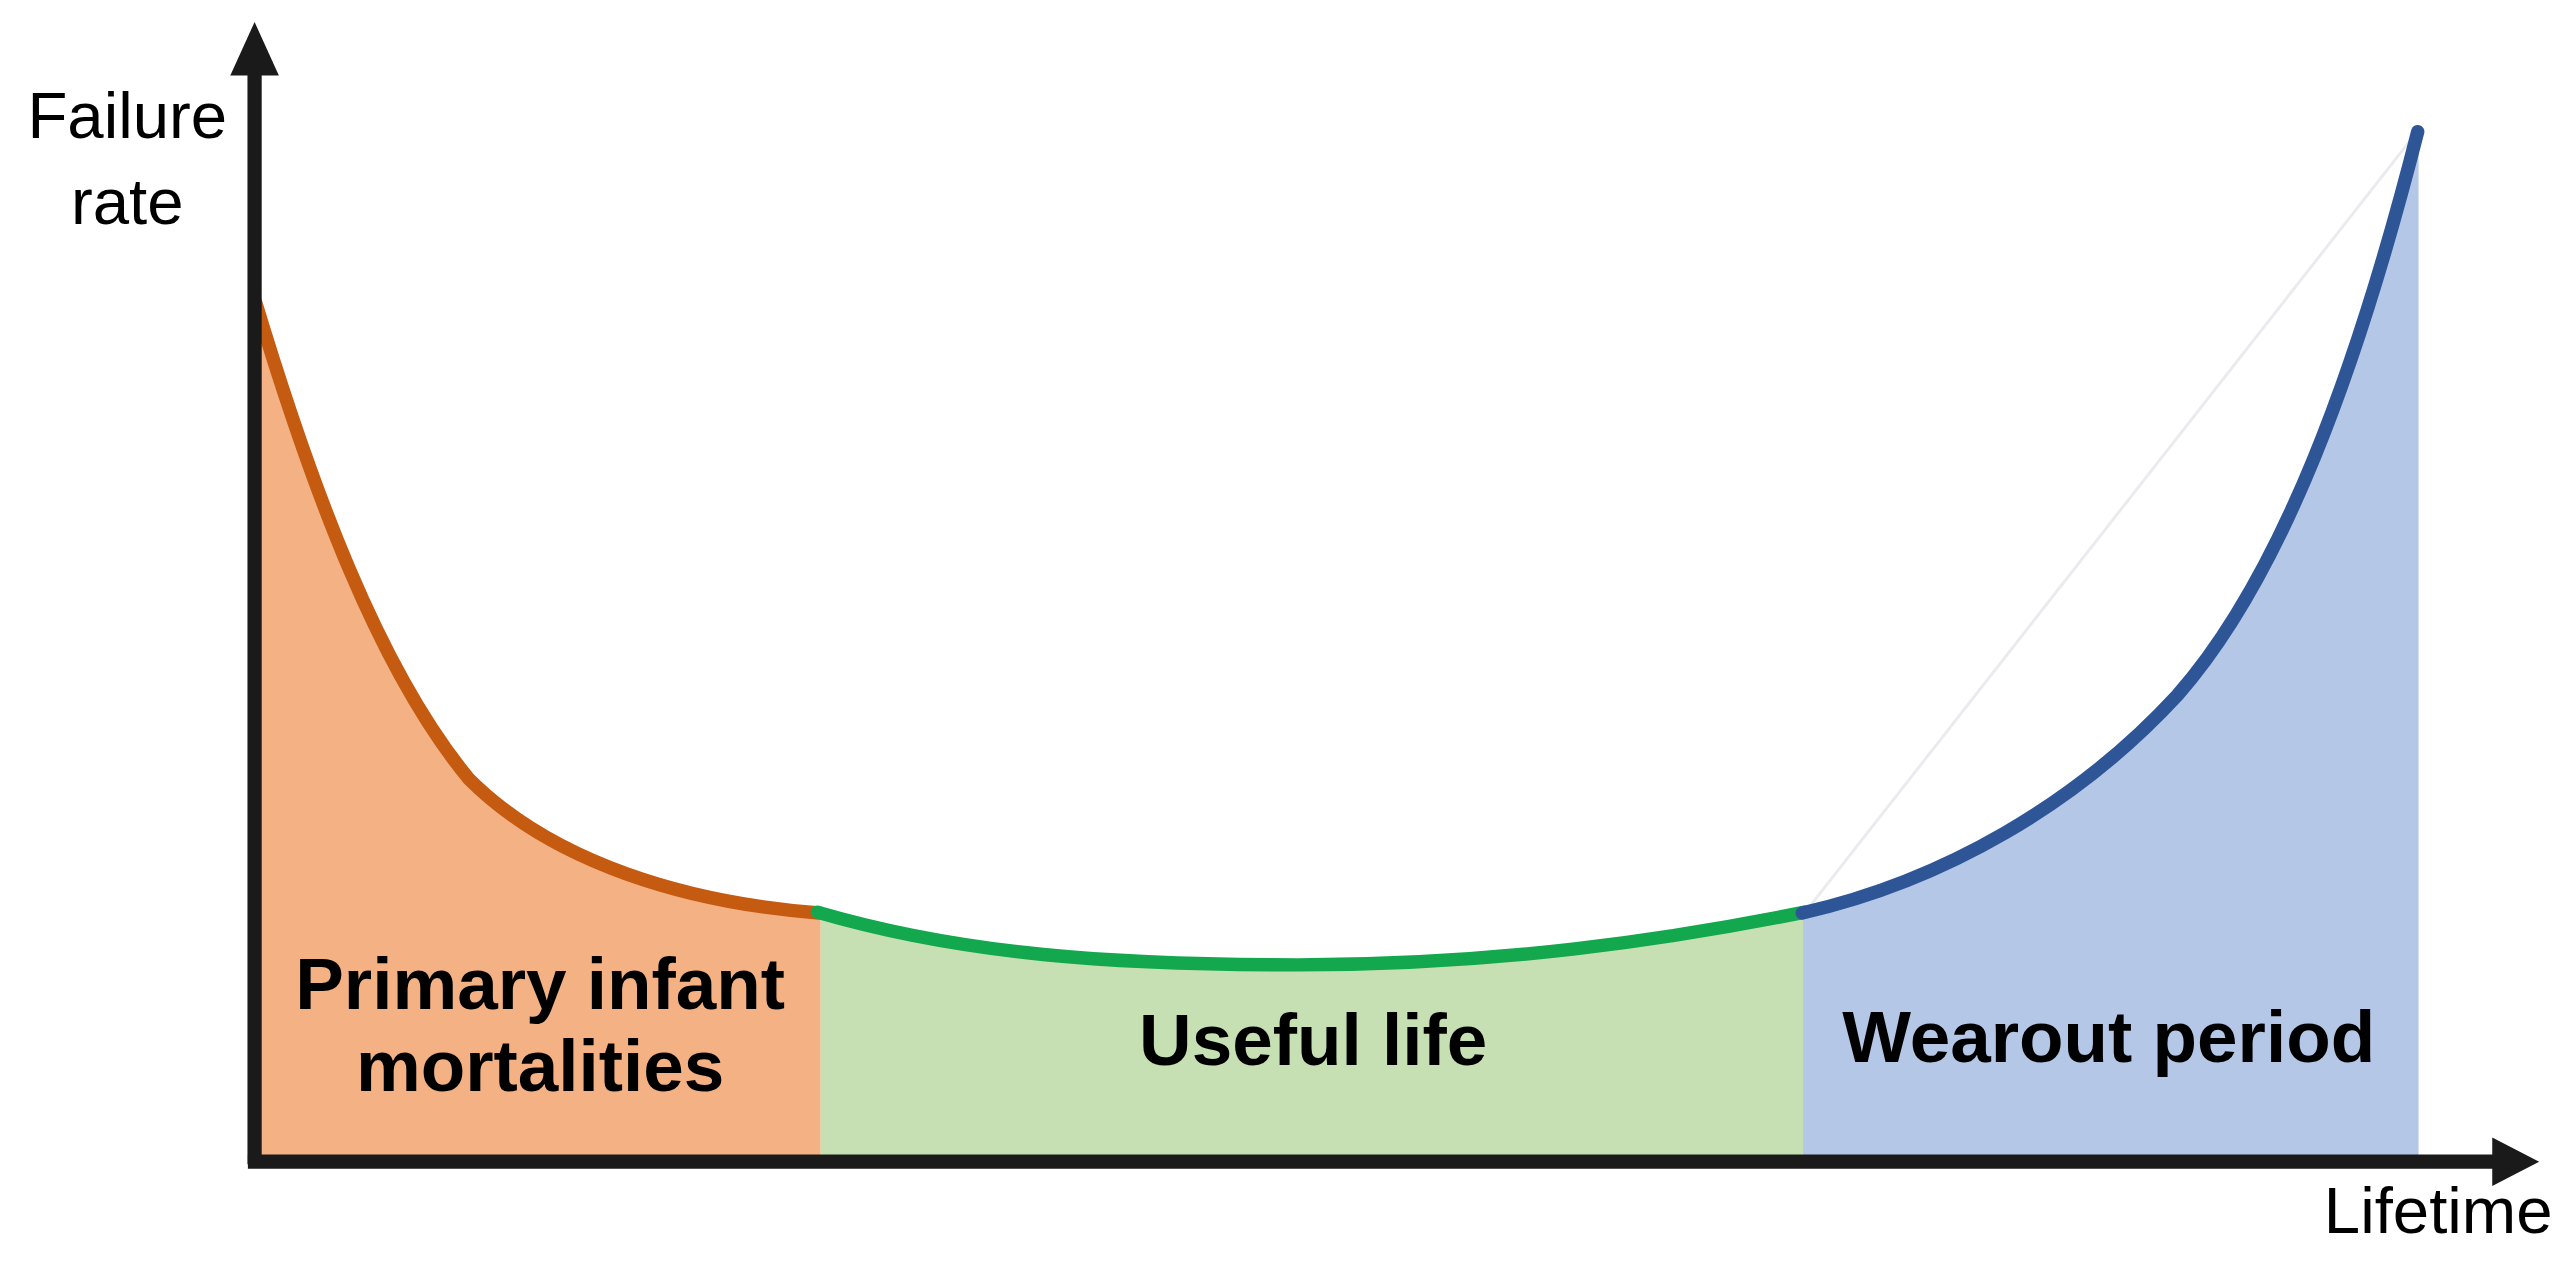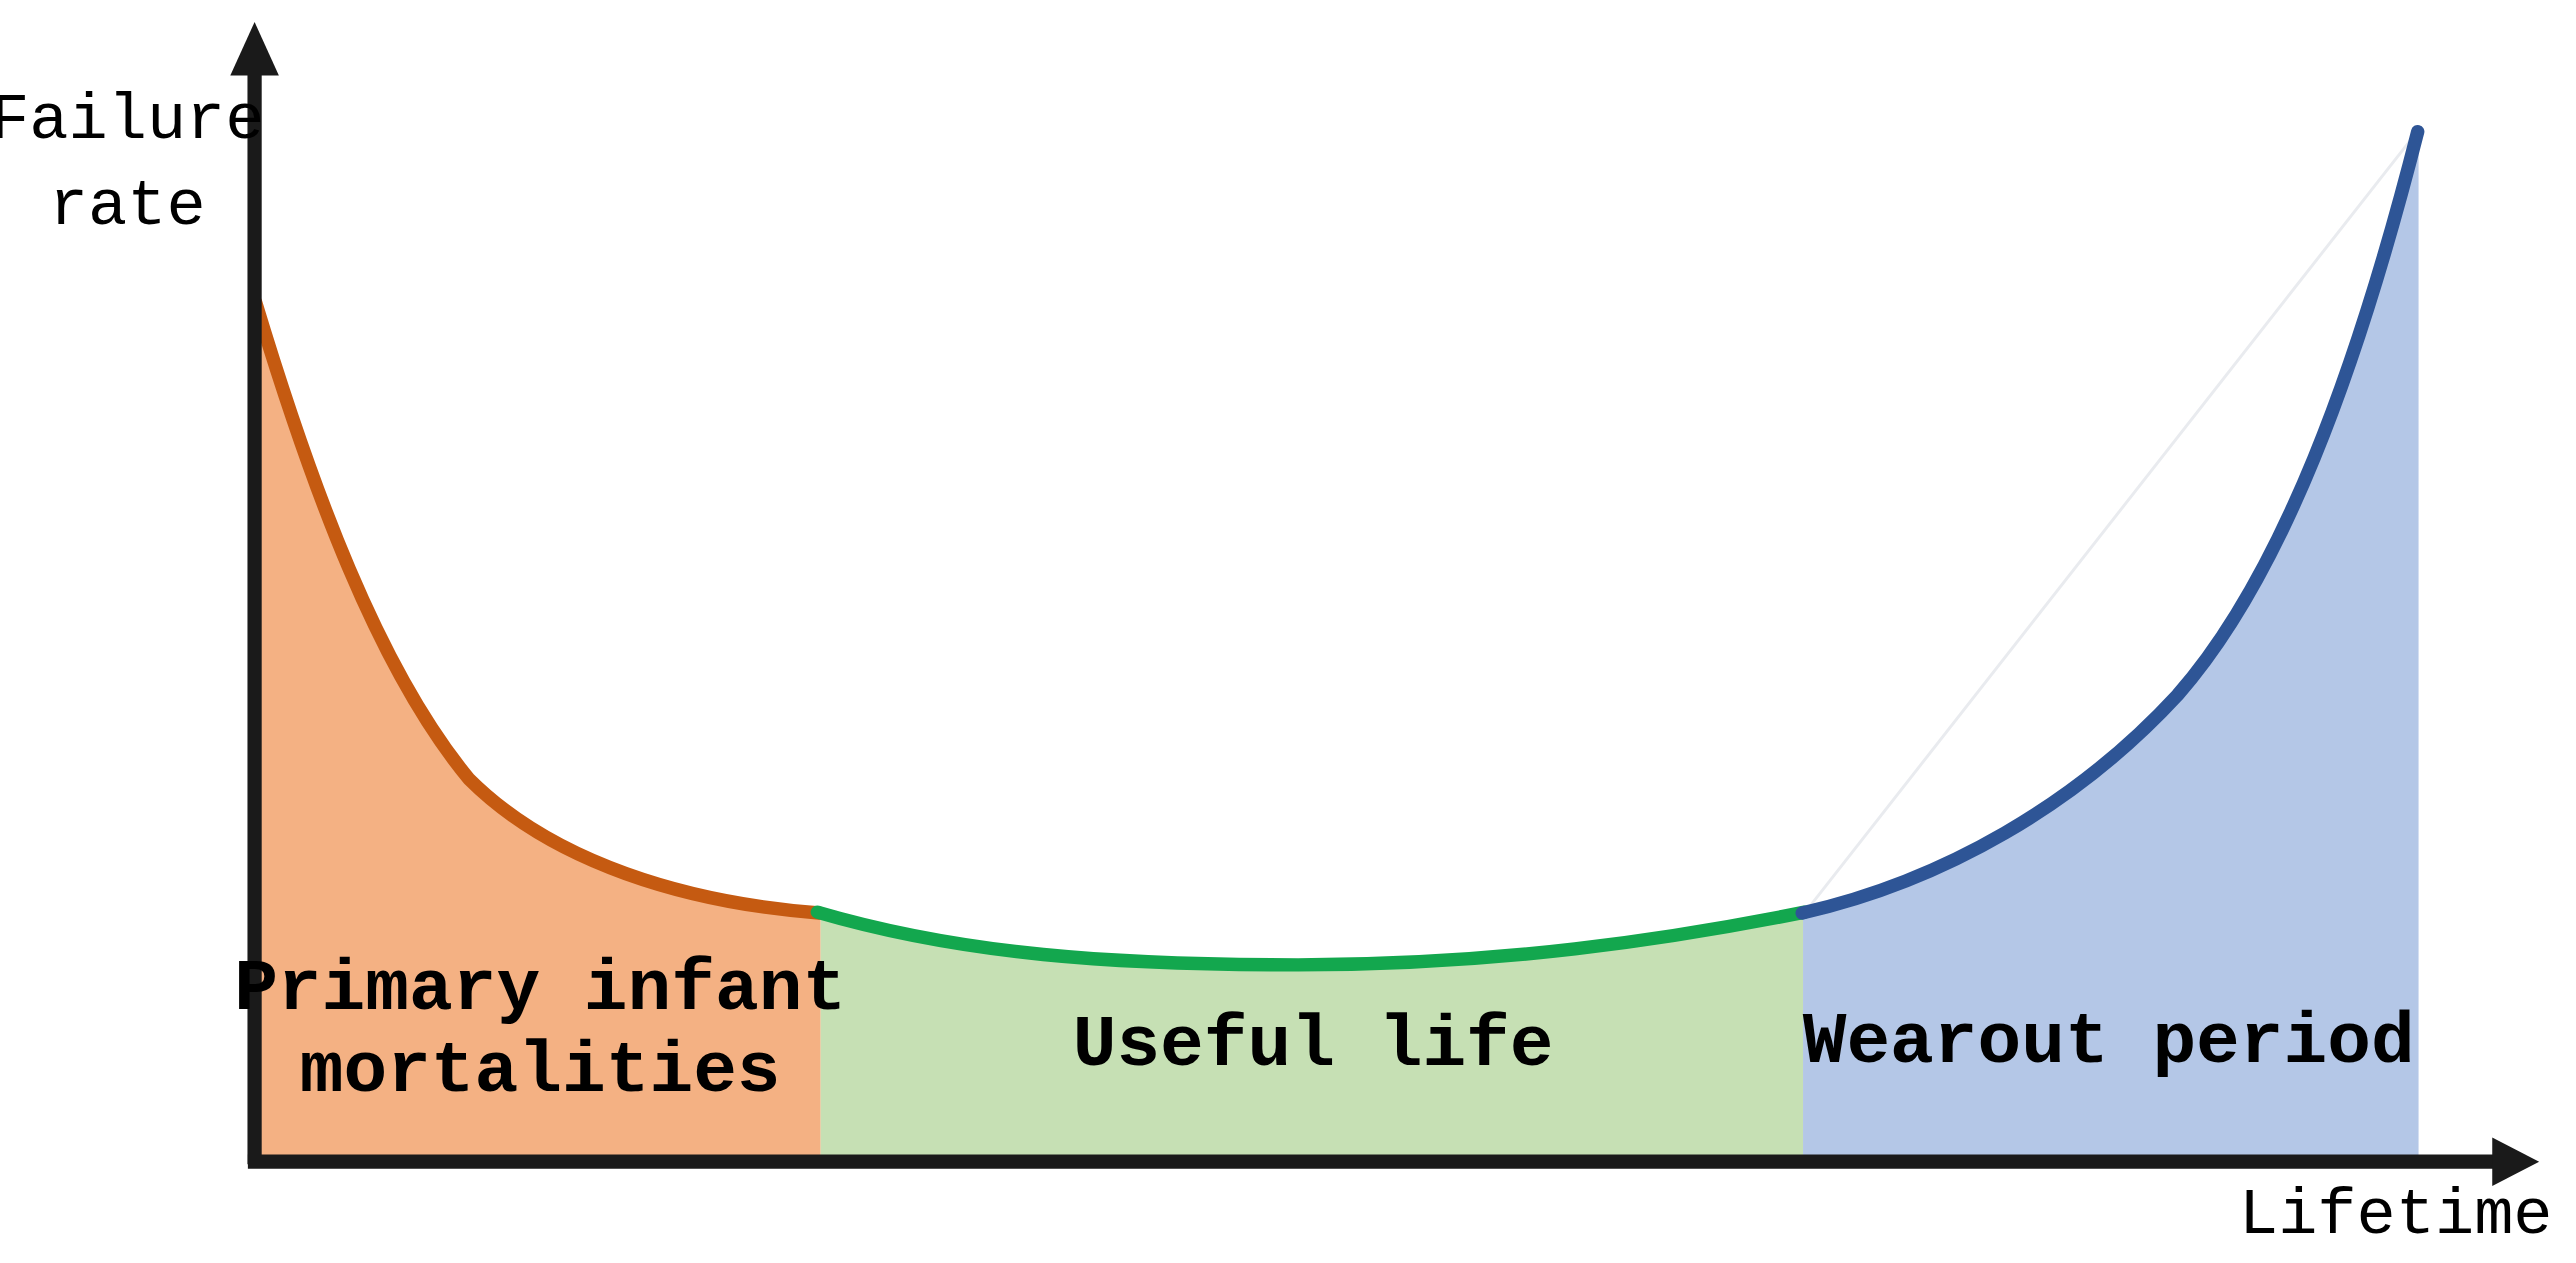--- a/index.html
+++ b/index.html
@@ -6,21 +6,21 @@
     margin: 0;
     padding: 0;
     background: #ffffff;
   }
   .stage {
     position: relative;
     width: 2576px;
     height: 1264px;
     background: #ffffff;
     overflow: hidden;
-    font-family: Liberation Mono, monospace;
+    font-family: Liberation Sans, sans-serif;
   }
   svg { display: block; }
   .curve {
     fill: none;
     stroke-width: 16;
     stroke-linecap: round;
   }
   .axis-line {
     stroke-width: 17;
     stroke-linecap: butt;

